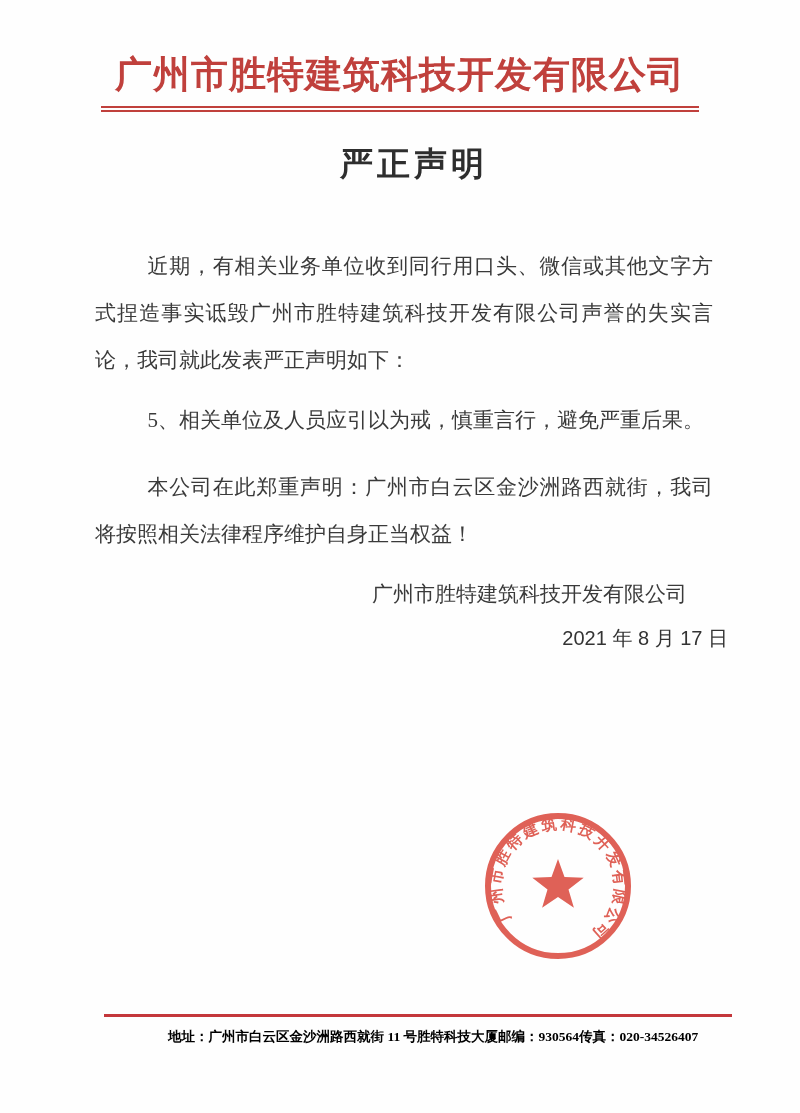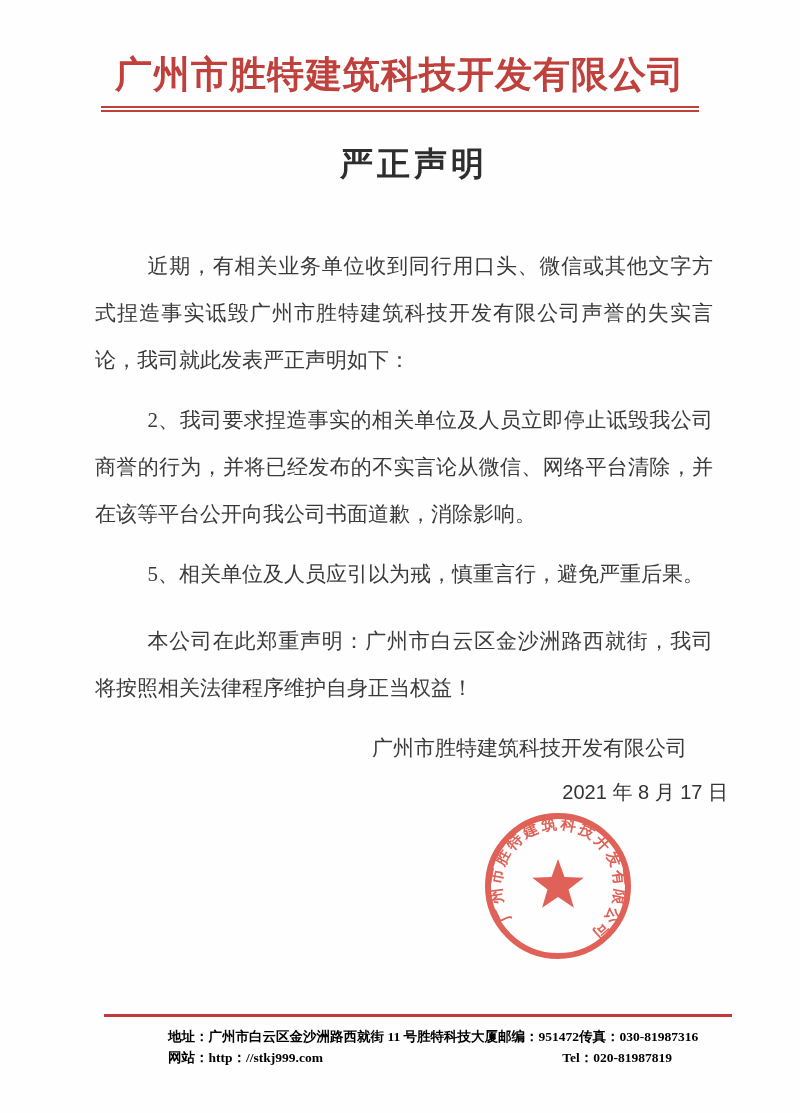--- a/index.html
+++ b/index.html
@@ -132,21 +132,20 @@
 <div class="page">
 
   <div class="header-wrap">
     <div class="company-header">广州市胜特建筑科技开发有限公司</div>
   </div>
 
   <div class="doc-title">严正声明</div>
 
   <div class="doc-body">
     <p>近期，有相关业务单位收到同行用口头、微信或其他文字方式捏造事实诋毁广州市胜特建筑科技开发有限公司声誉的失实言论，我司就此发表严正声明如下：</p>
-    <p>2、我司要求捏造事实的相关单位及人员立即停止诋毁我公司商誉的行为，并将已经发布的不实言论从微信、网络平台清除，并在该等平台公开向我公司书面道歉，消除影响。</p>
     <p>5、相关单位及人员应引以为戒，慎重言行，避免严重后果。</p>
     <p class="final-statement">本公司在此郑重声明：广州市白云区金沙洲路西就街，我司将按照相关法律程序维护自身正当权益！</p>
   </div>
 
   <div class="signature-block">
     <div class="signature-company">广州市胜特建筑科技开发有限公司</div>
     <div class="signature-date">2021 年 8 月 17 日</div>
   </div>
 
   <svg class="stamp" viewBox="0 0 160 160" width="160" height="160" xmlns="http://www.w3.org/2000/svg">
@@ -161,30 +160,22 @@
   </svg>
 
   <div class="footer">
     <div class="footer-rule"></div>
     <div class="footer-lines">
       <div class="footer-row">
         <span class="footer-seg">
           <span>地址：</span><span>广州市白云区金沙洲路西就街 11 号胜特科技大厦</span>
         </span>
         <span class="footer-seg">
-          <span>邮编：</span><span>951472</span>
+          <span>邮编：</span><span>930564</span>
         </span>
         <span class="footer-seg">
-          <span>传真：</span><span>030-81987316</span>
-        </span>
-      </div>
-      <div class="footer-row">
-        <span class="footer-seg">
-          <span>网站：</span><span>http：//stkj999.com</span>
-        </span>
-        <span class="footer-seg">
-          <span>Tel：</span><span>020-81987819</span>
+          <span>传真：</span><span>020-34526407</span>
         </span>
       </div>
     </div>
   </div>
 
 </div>
 
 </body></html>

